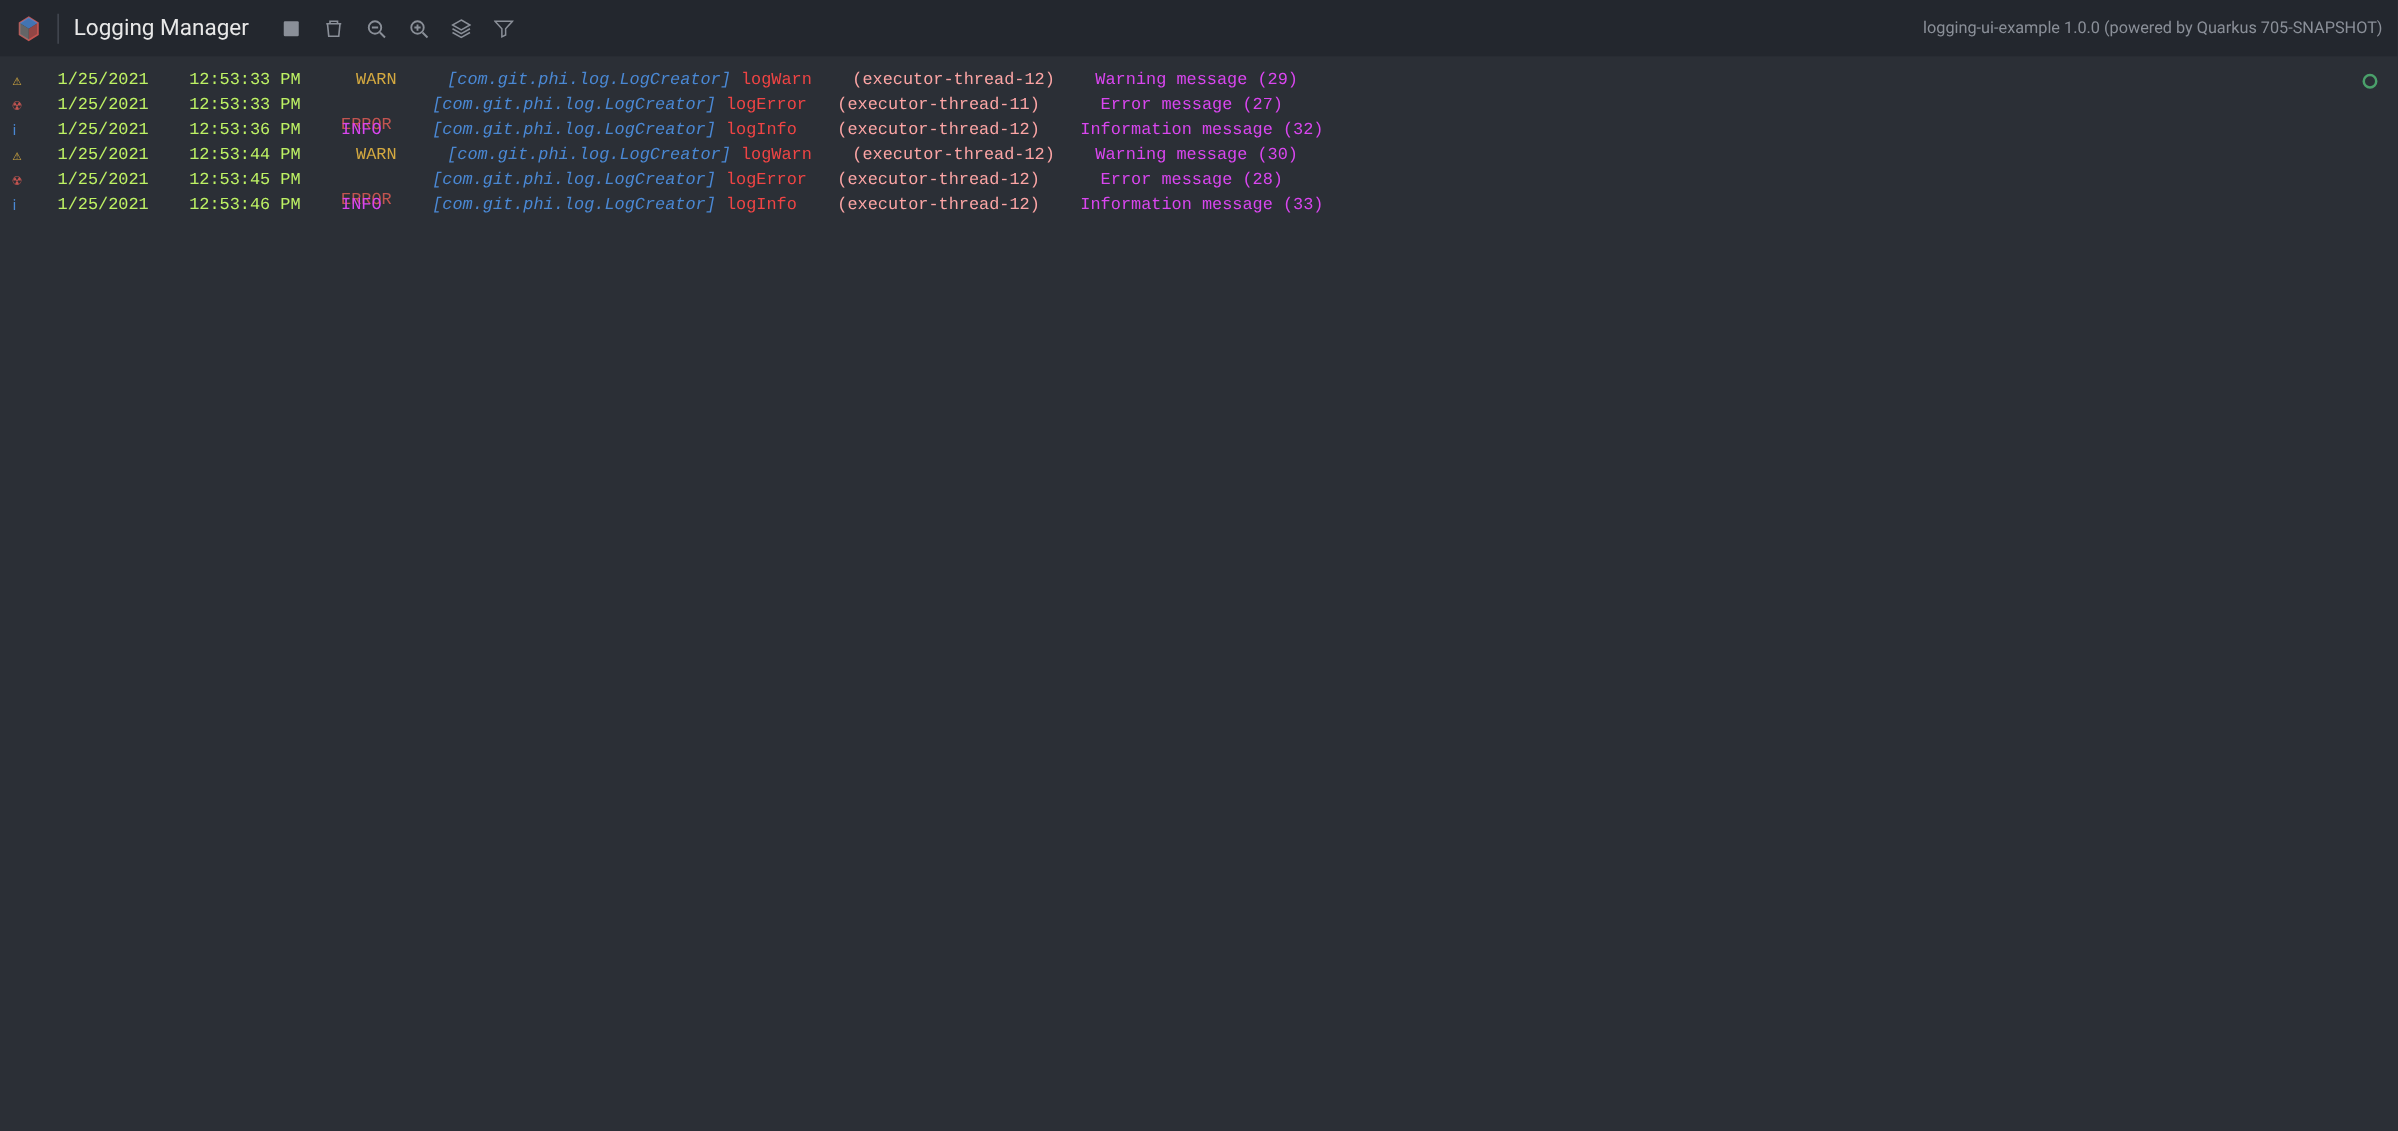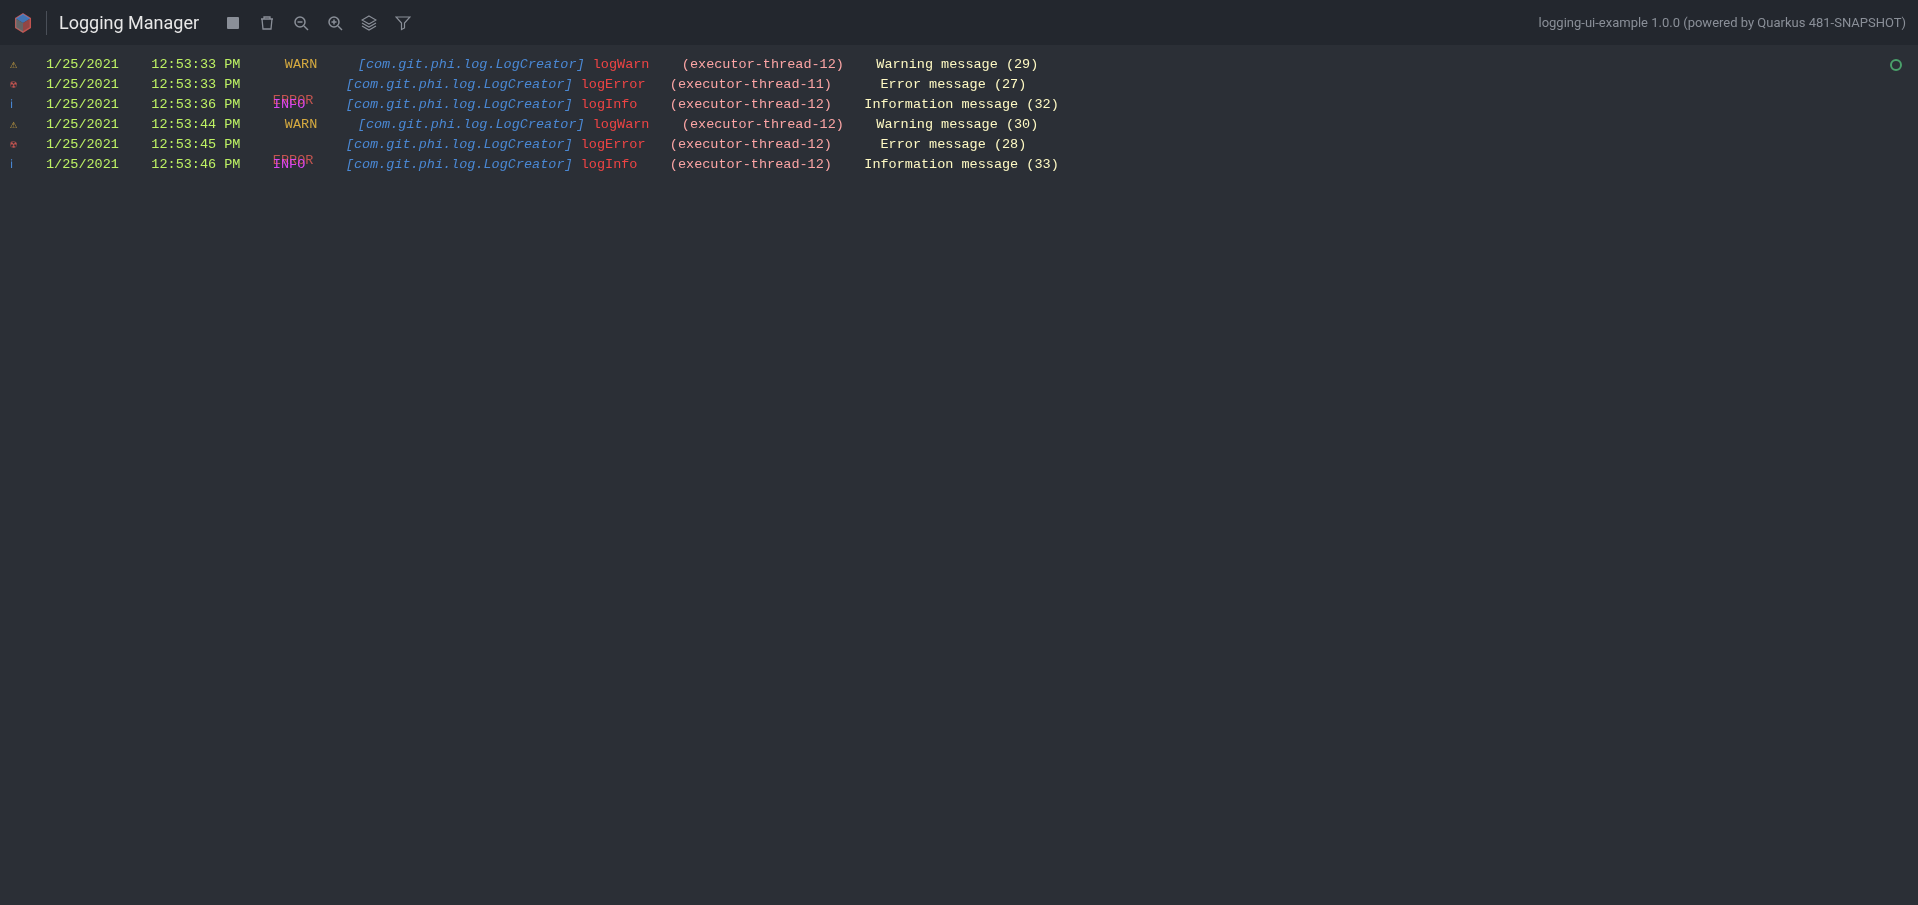--- a/index.html
+++ b/index.html
@@ -109,21 +109,21 @@
       color: #4a88d4;
       font-style: italic;
     }
     .method-cell {
       color: #ef4444;
     }
     .thread-cell {
       color: #fca5a5;
     }
     .message-cell {
-      color: #fef9c3;
+      color: #d946ef;
     }
     .status-indicator {
       position: absolute;
       top: 14px;
       right: 16px;
       width: 12px;
       height: 12px;
       border: 2px solid #4aa06a;
       border-radius: 50%;
     }
@@ -176,21 +176,21 @@
             <polyline points="1,11 8,15 15,11" stroke="currentColor" stroke-width="1.2" fill="none"></polyline>
           </svg>
       </button>
       <button class="toolbar-btn">
         <svg viewBox="0 0 16 16">
             <path d="M1 2h14l-5.5 6v5l-3 1.5V8L1 2z" stroke="currentColor" stroke-width="1.2" fill="none"></path>
           </svg>
       </button>
     </div>
   </div>
-  <div class="header-right">logging-ui-example 1.0.0 (powered by Quarkus 481-SNAPSHOT)</div>
+  <div class="header-right">logging-ui-example 1.0.0 (powered by Quarkus 705-SNAPSHOT)</div>
 </div>
 
 <div class="log-area-wrapper">
   <div class="status-indicator"></div>
   <div class="log-area" id="log-area">
       <div class="log-row"><span class="icon-cell"><span class="icon-glyph" style="color: rgb(212, 169, 64);">⚠</span></span><span class="date-cell">1/25/2021    </span><span class="date-cell">12:53:33 PM    </span><span class="level-cell level-WARN">WARN     </span><span class="source-cell">[com.git.phi.log.LogCreator]</span><span> </span><span class="method-cell">logWarn    </span><span class="thread-cell">(executor-thread-12)    </span><span class="message-cell">Warning message (29)</span></div>
       <div class="log-row"><span class="icon-cell"><span class="icon-glyph" style="color: rgb(194, 84, 80);">☢</span></span><span class="date-cell">1/25/2021    </span><span class="date-cell">12:53:33 PM    </span><span class="level-cell level-ERROR">ERROR    </span><span class="source-cell">[com.git.phi.log.LogCreator]</span><span> </span><span class="method-cell">logError   </span><span class="thread-cell">(executor-thread-11)    </span><span class="message-cell">  Error message (27)</span></div>
       <div class="log-row"><span class="icon-cell"><span class="icon-glyph" style="color: rgb(74, 136, 212);">ℹ</span></span><span class="date-cell">1/25/2021    </span><span class="date-cell">12:53:36 PM    </span><span class="level-cell level-INFO">INFO     </span><span class="source-cell">[com.git.phi.log.LogCreator]</span><span> </span><span class="method-cell">logInfo    </span><span class="thread-cell">(executor-thread-12)    </span><span class="message-cell">Information message (32)</span></div>
       <div class="log-row"><span class="icon-cell"><span class="icon-glyph" style="color: rgb(212, 169, 64);">⚠</span></span><span class="date-cell">1/25/2021    </span><span class="date-cell">12:53:44 PM    </span><span class="level-cell level-WARN">WARN     </span><span class="source-cell">[com.git.phi.log.LogCreator]</span><span> </span><span class="method-cell">logWarn    </span><span class="thread-cell">(executor-thread-12)    </span><span class="message-cell">Warning message (30)</span></div>
       <div class="log-row"><span class="icon-cell"><span class="icon-glyph" style="color: rgb(194, 84, 80);">☢</span></span><span class="date-cell">1/25/2021    </span><span class="date-cell">12:53:45 PM    </span><span class="level-cell level-ERROR">ERROR    </span><span class="source-cell">[com.git.phi.log.LogCreator]</span><span> </span><span class="method-cell">logError   </span><span class="thread-cell">(executor-thread-12)    </span><span class="message-cell">  Error message (28)</span></div>

